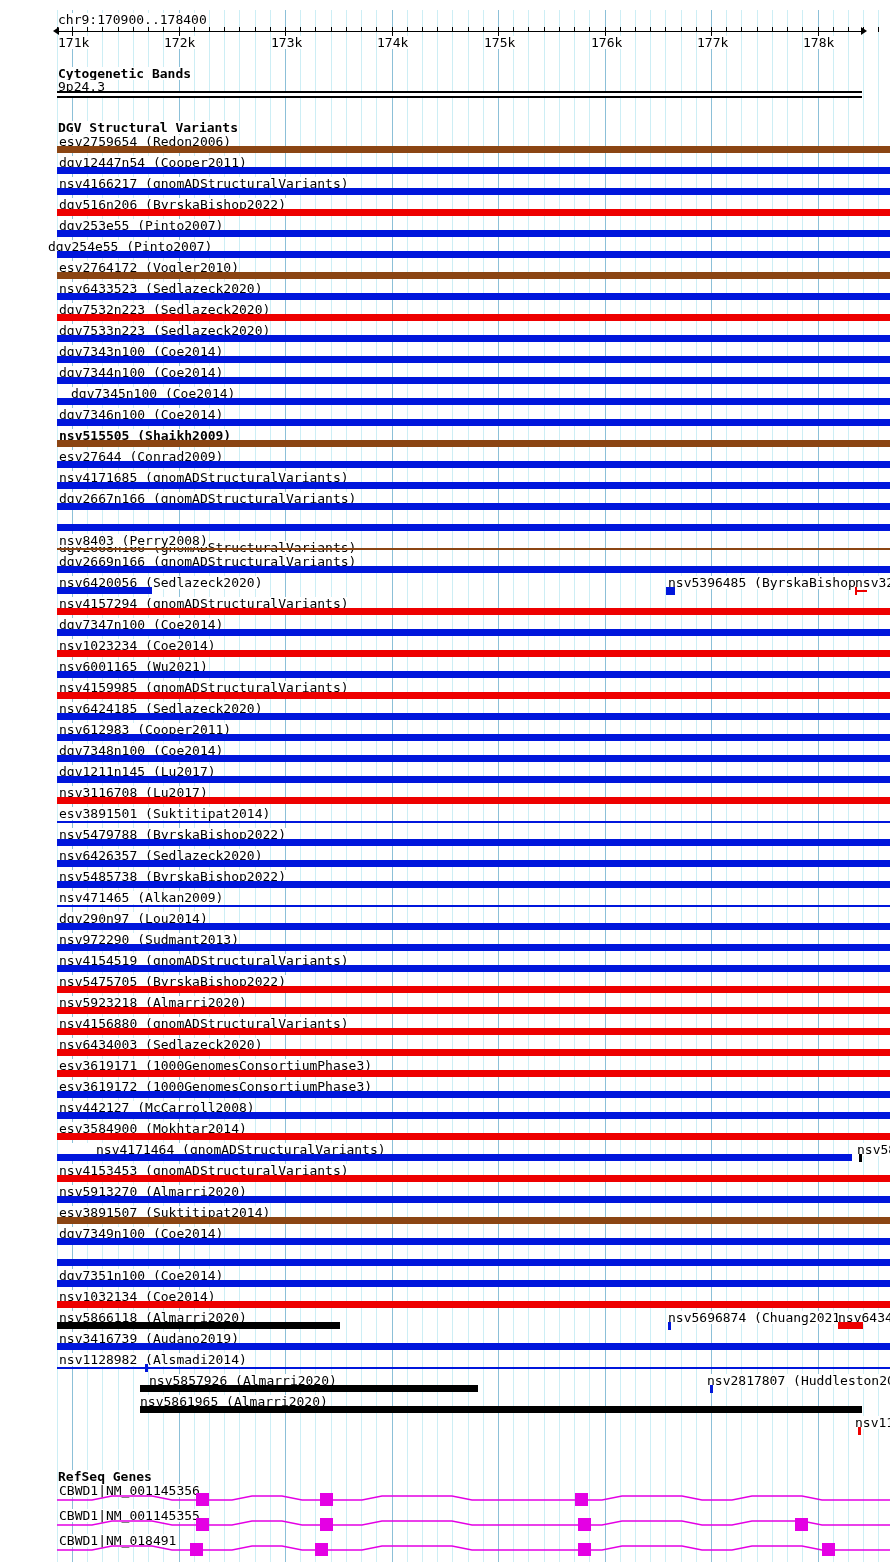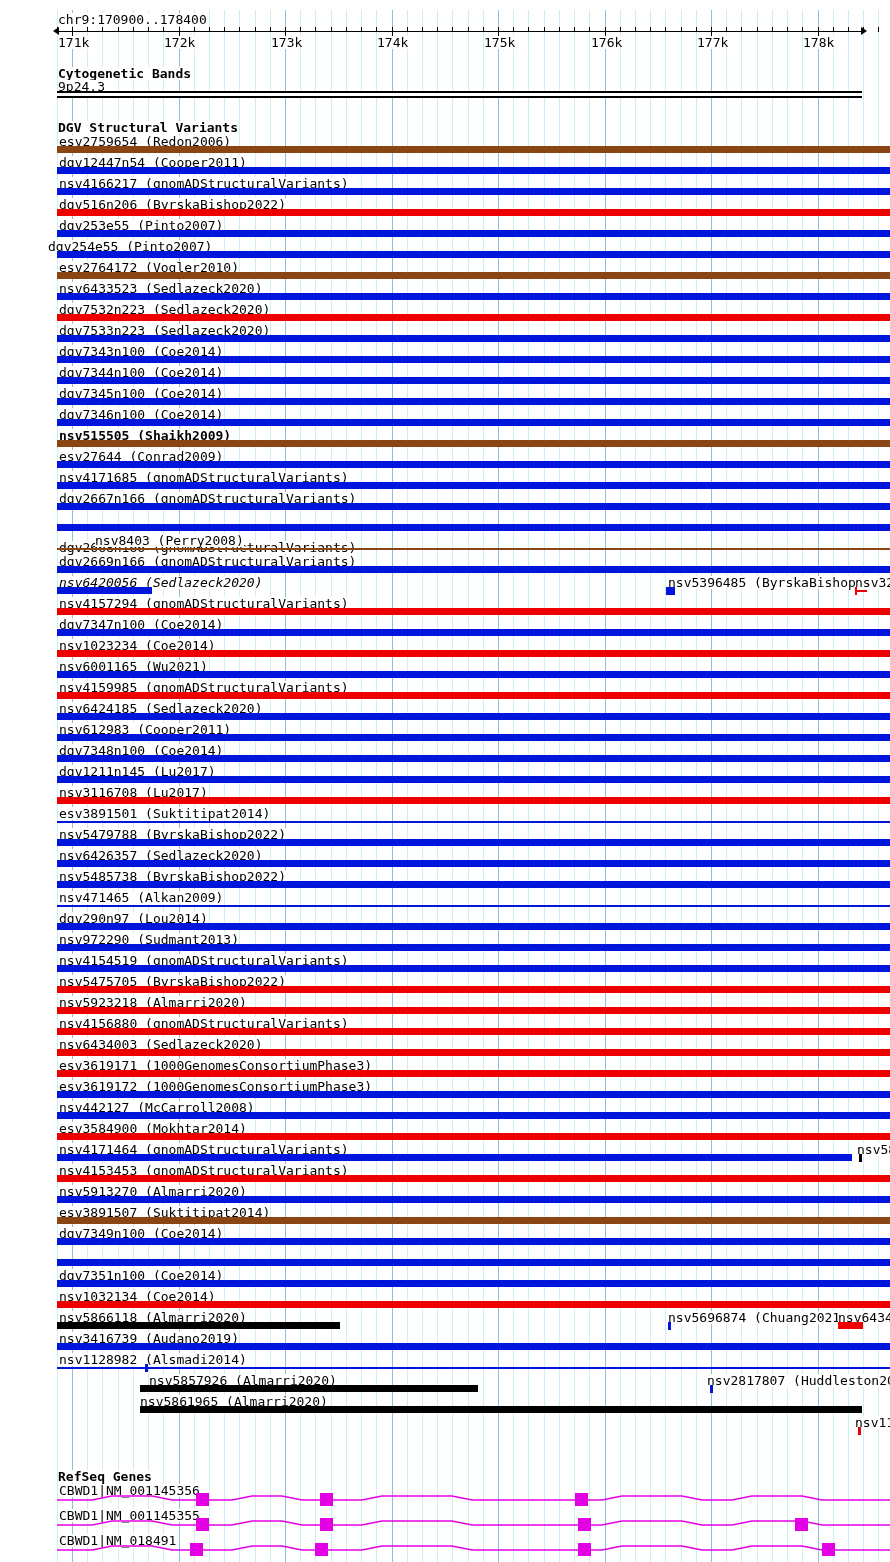--- a/index.html
+++ b/index.html
@@ -203,21 +203,21 @@
       </div>
       <div>
         <div class="lab" style="left: 59px; top: 345px;">dgv7343n100 (Coe2014)</div>
         <div class="bar" style="left: 57px; top: 356px; width: 833px; height: 7px; background: rgb(0, 22, 220);"></div>
       </div>
       <div>
         <div class="lab" style="left: 59px; top: 366px;">dgv7344n100 (Coe2014)</div>
         <div class="bar" style="left: 57px; top: 377px; width: 833px; height: 7px; background: rgb(0, 22, 220);"></div>
       </div>
       <div>
-        <div class="lab" style="left: 59px; top: 387px;">dgv7345n100 (Coe2014)</div>
+        <div class="lab" style="left: 71px; top: 387px;">dgv7345n100 (Coe2014)</div>
         <div class="bar" style="left: 57px; top: 398px; width: 833px; height: 7px; background: rgb(0, 22, 220);"></div>
       </div>
       <div>
         <div class="lab" style="left: 59px; top: 408px;">dgv7346n100 (Coe2014)</div>
         <div class="bar" style="left: 57px; top: 419px; width: 833px; height: 7px; background: rgb(0, 22, 220);"></div>
       </div>
       <div>
         <div class="lab" style="left: 59px; top: 429px; font-weight: bold;">nsv515505 (Shaikh2009)</div>
         <div class="bar" style="left: 57px; top: 440px; width: 833px; height: 7px; background: rgb(139, 69, 19);"></div>
       </div>
@@ -231,29 +231,29 @@
       </div>
       <div>
         <div class="lab" style="left: 59px; top: 492px;">dgv2667n166 (gnomADStructuralVariants)</div>
         <div class="bar" style="left: 57px; top: 503px; width: 833px; height: 7px; background: rgb(0, 22, 220);"></div>
       </div>
       <div>
         <div class="lab" style="left: 59px; top: 531px; margin-top: 10px;">dgv2668n166 (gnomADStructuralVariants)</div>
         <div class="bar" style="left: 57px; top: 524px; width: 833px; height: 7px; background: rgb(0, 22, 220);"></div>
       </div>
       <div>
-        <div class="lab" style="left: 59px; top: 534px; margin-left: 36px;">nsv8403 (Perry2008)</div>
+        <div class="lab" style="left: 59px; top: 534px;">nsv8403 (Perry2008)</div>
         <div class="bar" style="left: 57px; top: 548px; width: 833px; height: 2px; background: rgb(139, 69, 19);"></div>
       </div>
       <div>
         <div class="lab" style="left: 59px; top: 555px;">dgv2669n166 (gnomADStructuralVariants)</div>
         <div class="bar" style="left: 57px; top: 566px; width: 833px; height: 7px; background: rgb(0, 22, 220);"></div>
       </div>
       <div>
-        <div class="lab" style="left: 59px; top: 576px; font-style: italic;">nsv6420056 (Sedlazeck2020)</div>
+        <div class="lab" style="left: 59px; top: 576px;">nsv6420056 (Sedlazeck2020)</div>
         <div class="bar" style="left: 57px; top: 587px; width: 95px; height: 7px; background: rgb(0, 22, 220);"></div>
         <div class="lab" style="left: 668px; top: 576px;">nsv5396485 (ByrskaBishop2022)</div>
         <div class="bar" style="left: 666px; top: 587px; width: 9px; height: 8px; background: rgb(0, 22, 220);"></div>
         <div class="lab" style="left: 855px; top: 576px;">nsv321</div>
         <div class="bar" style="left: 855px; top: 587px; width: 2px; height: 8px; background: rgb(238, 0, 0);"></div>
         <div class="bar" style="left: 855px; top: 590px; width: 12px; height: 2px; background: rgb(238, 0, 0);"></div>
       </div>
       <div>
         <div class="lab" style="left: 59px; top: 597px;">nsv4157294 (gnomADStructuralVariants)</div>
         <div class="bar" style="left: 57px; top: 608px; width: 833px; height: 7px; background: rgb(238, 0, 0);"></div>
@@ -352,21 +352,21 @@
       </div>
       <div>
         <div class="lab" style="left: 59px; top: 1101px;">nsv442127 (McCarroll2008)</div>
         <div class="bar" style="left: 57px; top: 1112px; width: 833px; height: 7px; background: rgb(0, 22, 220);"></div>
       </div>
       <div>
         <div class="lab" style="left: 59px; top: 1122px;">esv3584900 (Mokhtar2014)</div>
         <div class="bar" style="left: 57px; top: 1133px; width: 833px; height: 7px; background: rgb(238, 0, 0);"></div>
       </div>
       <div>
-        <div class="lab" style="left: 59px; top: 1143px;">nsv4171464 (gnomADStructuralVariants)</div>
+        <div class="lab" style="left: 59px; top: 1143px; padding-left: 37px;">nsv4171464 (gnomADStructuralVariants)</div>
         <div class="bar" style="left: 57px; top: 1154px; width: 795px; height: 7px; background: rgb(0, 22, 220);"></div>
         <div class="lab" style="left: 857px; top: 1143px;">nsv585</div>
         <div class="bar" style="left: 859px; top: 1154px; width: 3px; height: 8px; background: rgb(0, 0, 0);"></div>
       </div>
       <div>
         <div class="lab" style="left: 59px; top: 1164px;">nsv4153453 (gnomADStructuralVariants)</div>
         <div class="bar" style="left: 57px; top: 1175px; width: 833px; height: 7px; background: rgb(238, 0, 0);"></div>
       </div>
       <div>
         <div class="lab" style="left: 59px; top: 1185px;">nsv5913270 (Almarri2020)</div>

